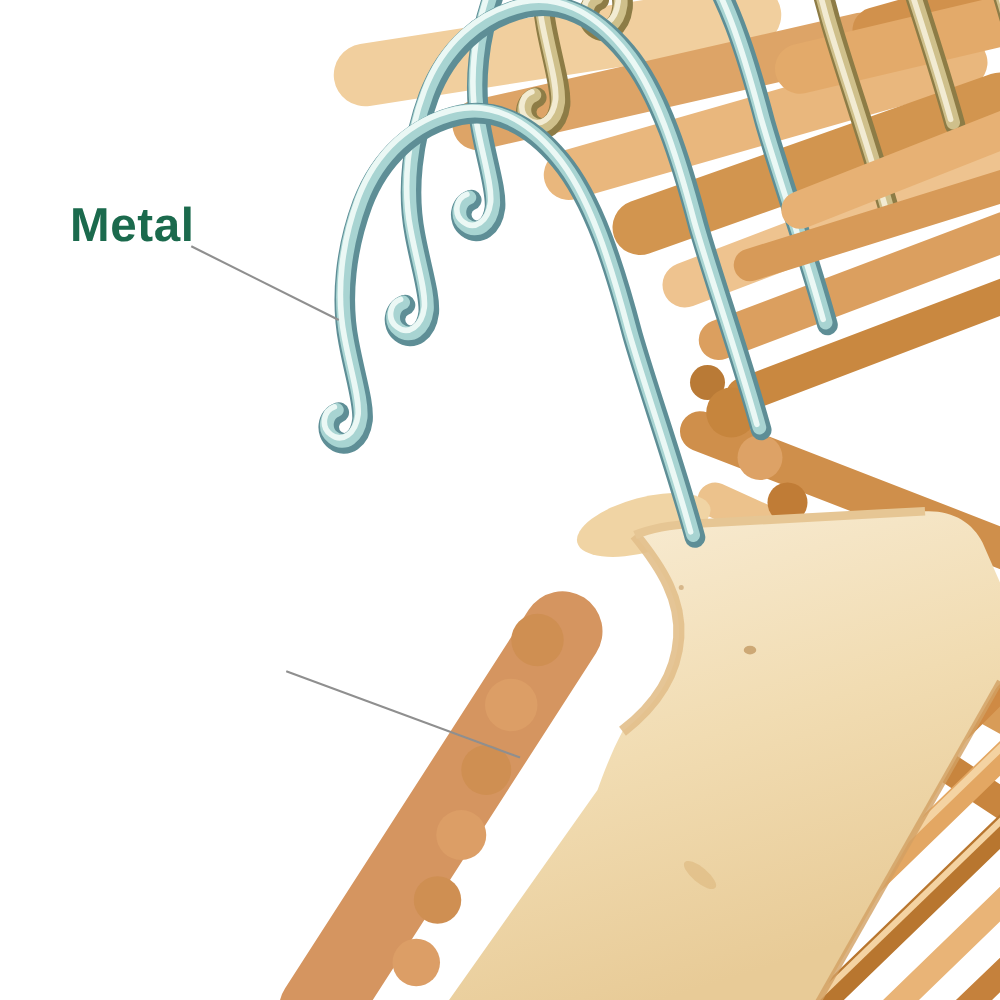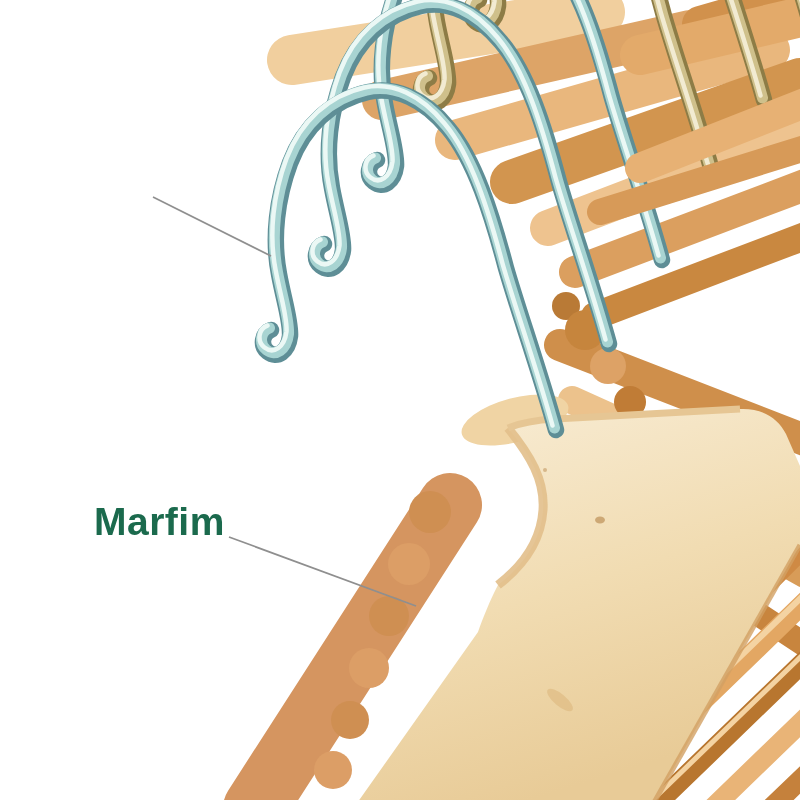--- a/index.html
+++ b/index.html
@@ -124,15 +124,15 @@
       </g>
     </g>
 
     <line class="wood-line" x1="640" y1="168" x2="805" y2="103" stroke="#e7b174" stroke-width="30"></line>
     <line class="wood-line" x1="600" y1="212" x2="805" y2="148" stroke="#d79a58" stroke-width="26"></line>
 
     <line class="leader" x1="153" y1="197" x2="271" y2="256" stroke="#8f8f8f"></line>
     <line class="leader" x1="229" y1="537" x2="416" y2="606" stroke="#8f8f8f"></line>
   </svg>
 
-  <div class="label label-marfim">Marfim</div>
+  <div class="label label-metal">Metal</div>
 
 </div>
 
 </body></html>

